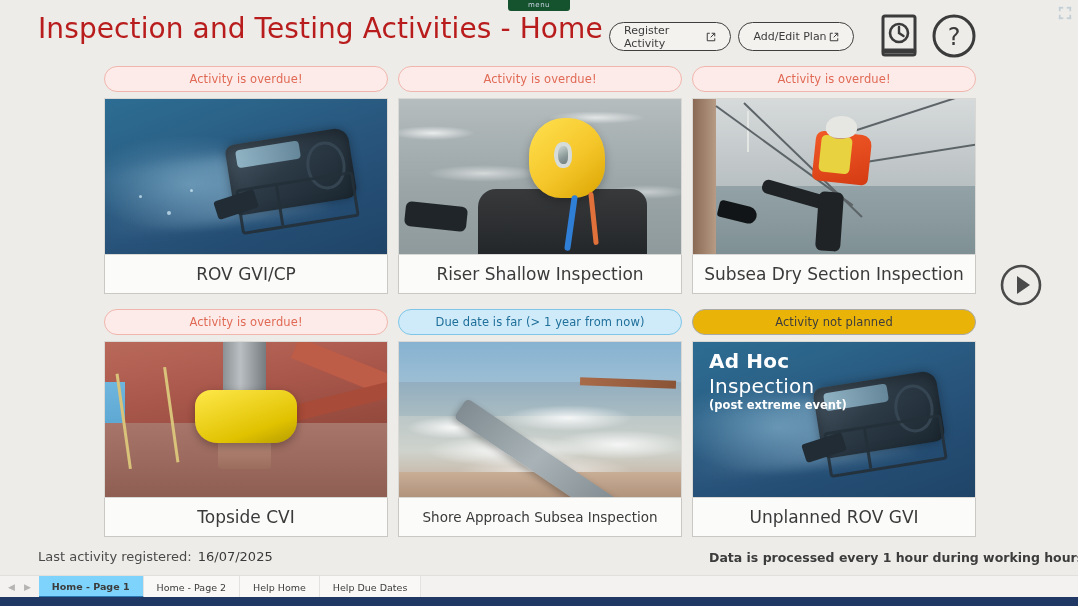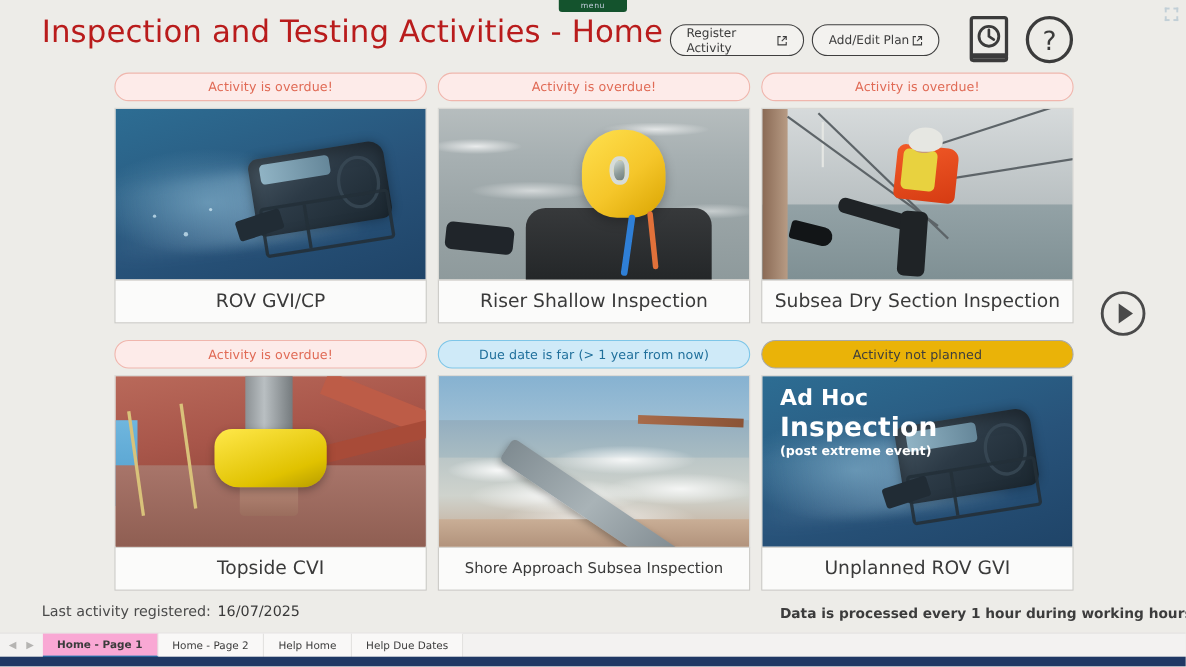--- a/index.html
+++ b/index.html
@@ -267,21 +267,21 @@
     transform:rotate(34deg);transform-origin:left top;
     border-radius:5px;height:24px;width:230px;
     box-shadow:0 3px 7px rgba(0,0,0,.28);
   }
   .shore .groyne{
     position:absolute;right:2%;top:24%;width:34%;height:5%;
     background:linear-gradient(90deg,#a86b4a,#8a5336);transform:rotate(2deg);
   }
   .adhoc .overlay{position:absolute;left:16px;top:8px;color:#fff;line-height:1.15;}
   .adhoc .ol1{font-size:20px;font-weight:bold;letter-spacing:.2px;}
-  .adhoc .ol2{font-size:24px;font-weight:bold;letter-spacing:.2px;margin-top:2px;}
+  .adhoc .ol2{font-size:20px;font-weight:normal;letter-spacing:.2px;margin-top:2px;}
   .adhoc .ol3{font-size:11.5px;font-weight:bold;margin-top:1px;}
   
   #next-page{
     position:absolute;left:999px;top:263px;width:44px;height:44px;cursor:pointer;
   }
   
   #footer-left{
     position:absolute;left:38px;top:549px;font-size:13px;color:#4a4a4a;white-space:nowrap;
   }
   #footer-left .val{margin-left:6px;color:#3a3a3a;}
@@ -295,21 +295,21 @@
     background:#f3f2f1;border-top:1px solid #e1e0de;
     display:flex;align-items:stretch;
   }
   #tab-nav{display:flex;align-items:center;gap:9px;padding:0 8px;color:#b5b4b2;font-size:9px;}
   .tab{
     display:flex;align-items:center;padding:0 13px;
     font-size:9.5px;color:#3b3b3b;cursor:pointer;
     border-right:1px solid #e3e2e0;white-space:nowrap;
     background:#f9f8f7;
   }
-  .tab.active{background:#f9a8d4;font-weight:bold;border-bottom:2px solid #2b7ab5;}
+  .tab.active{background:#7dd3fc;font-weight:bold;border-bottom:2px solid #2b7ab5;}
   #bottombar{
     position:absolute;left:0;top:597px;width:1078px;height:9px;background:#1f3864;
   }
 </style>
 </head>
 <body>
 
 <div id="menu-tab">menu</div>
 
 <div id="focus-icon">

